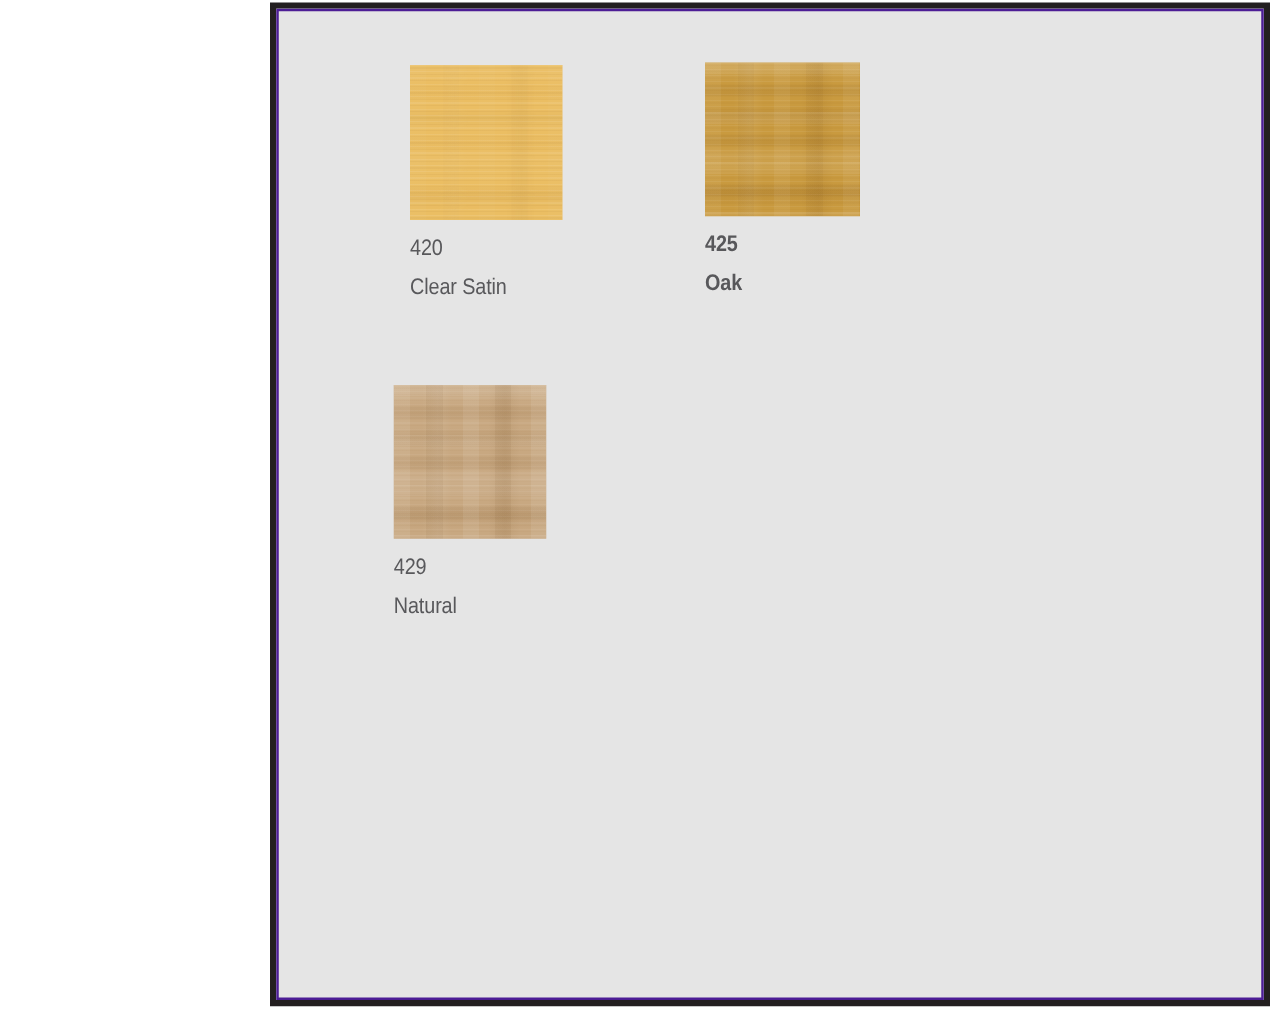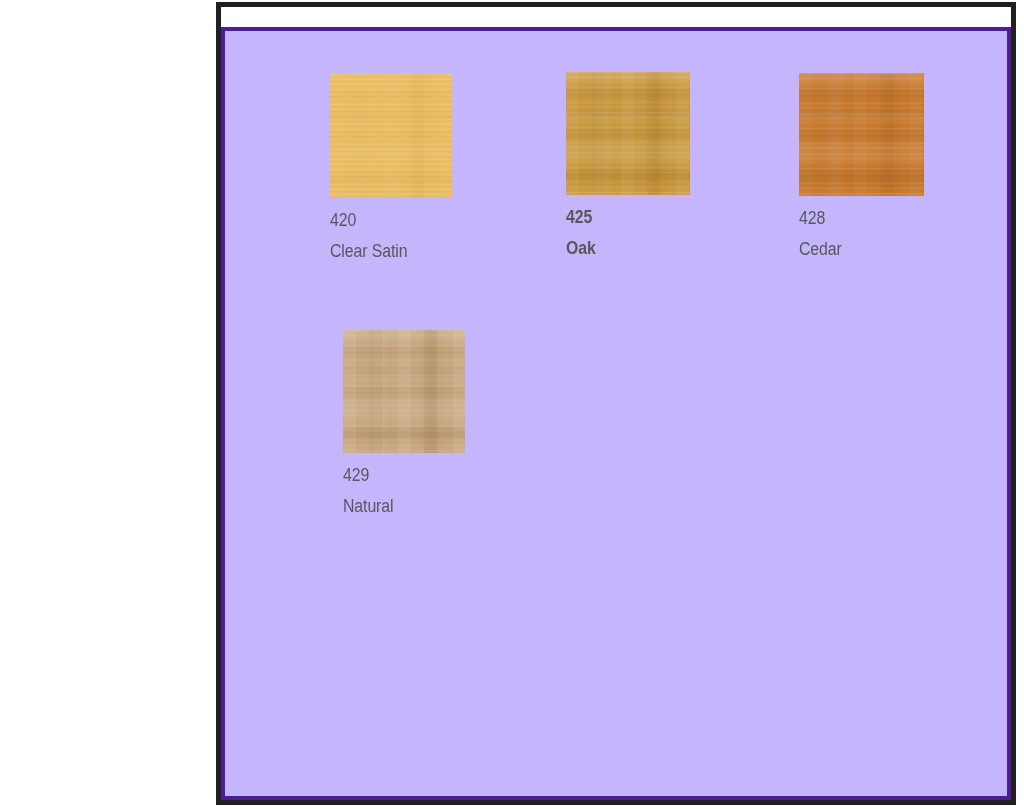--- a/index.html
+++ b/index.html
@@ -29,24 +29,23 @@
     top: 2px;
     width: 800px;
     height: 803px;
     box-sizing: border-box;
     border: 5px solid #231f20;
     background: #ffffff;
   }
   .page-frame-inner {
     position: absolute;
     left: 0; top: 0; right: 0; bottom: 0;
-    border: 4px solid #4c1d95;
+    border: 2px solid #4c1d95;
     box-sizing: border-box;
-    background: #c4b5fd;
-    margin-top: 20px;
+    background: #e5e5e5;
   }
 
   
   .swatch-grid {
     position: absolute;
     left: 0; top: 0;
     width: 100%;
     height: 100%;
   }
   .swatch-cell {
@@ -173,33 +172,21 @@
               <div class="grain-streaks"></div>
               <div class="grain-planks"></div>
               <div class="grain-blocks"></div>
               <div class="grain-fine"></div>
             </div>
             <div class="swatch-label" style="color: rgb(88, 88, 91);">
               <span class="swatch-code">425</span>
               <span class="swatch-name">Oak</span>
             </div>
           </div>
-          <div class="swatch-cell" style="left: 574px; top: 42px;">
-            <div class="swatch-chip tex-striped" style="width: 125px; height: 123px; background-color: rgb(200, 122, 46);">
-              <div class="grain-streaks"></div>
-              <div class="grain-planks"></div>
-              <div class="grain-blocks"></div>
-              <div class="grain-fine"></div>
-            </div>
-            <div class="swatch-label" style="color: rgb(88, 88, 91);">
-              <span class="swatch-code">428</span>
-              <span class="swatch-name">Cedar</span>
-            </div>
-          </div>
-          <div class="swatch-cell" style="left: 118px; top: 299px;">
+          <div class="swatch-cell" style="left: 92px; top: 299px;">
             <div class="swatch-chip tex-blocky" style="width: 122px; height: 123px; background-color: rgb(200, 168, 129);">
               <div class="grain-streaks"></div>
               <div class="grain-planks"></div>
               <div class="grain-blocks"></div>
               <div class="grain-fine"></div>
             </div>
             <div class="swatch-label" style="color: rgb(88, 88, 91);">
               <span class="swatch-code">429</span>
               <span class="swatch-name">Natural</span>
             </div>

